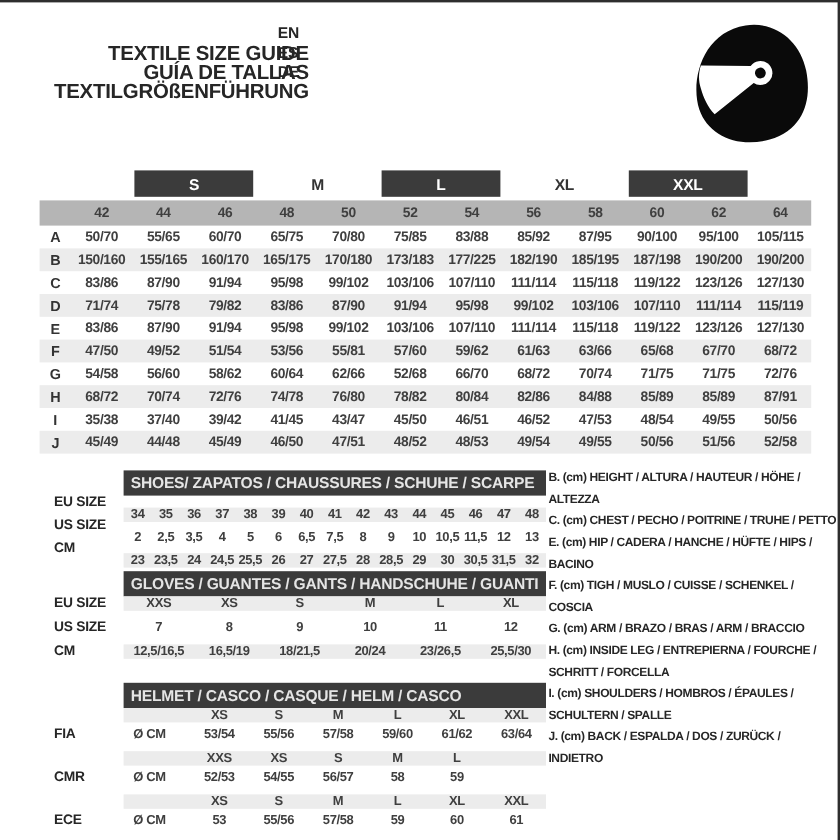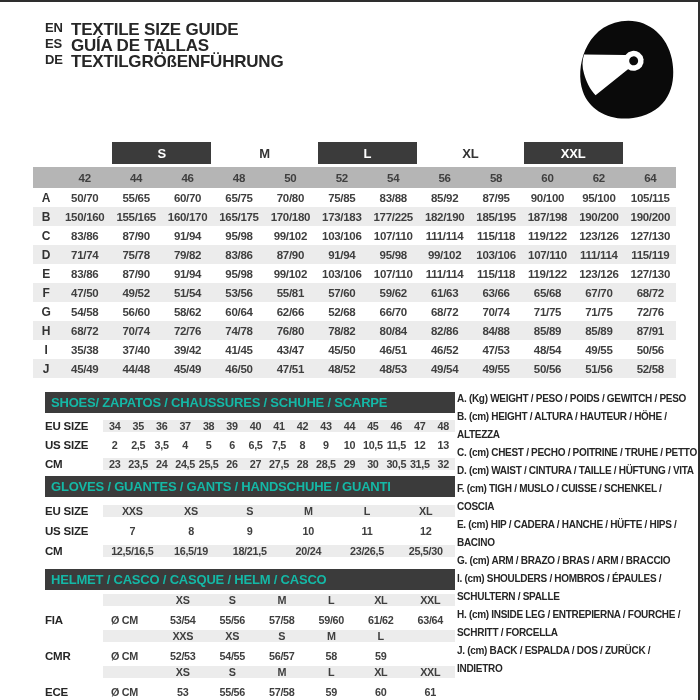--- a/index.html
+++ b/index.html
@@ -5,53 +5,53 @@
   html,body{margin:0;padding:0;background:#fff;}
   .page{
     position:relative;width:700px;height:700px;background:#ffffff;overflow:hidden;
     font-family:"Liberation Sans",sans-serif;font-weight:bold;color:#3f3f3f;
   }
   .top-border{position:absolute;left:0;top:0;width:700px;height:2px;background:#2e2e2e;}
   .right-border{position:absolute;right:0;top:0;width:2px;height:700px;background:#2e2e2e;}
 
   
   .lang-list{position:absolute;left:45px;top:20px;}
-  .lang-row{display:flex;height:16px;align-items:flex-start;}
+  .lang-row{display:flex;height:16px;align-items:flex-end;flex-direction:column;}
   .lang-code{width:26px;font-size:13px;color:#262626;letter-spacing:-0.2px;}
   .lang-label{font-size:17px;color:#262626;letter-spacing:-0.2px;white-space:nowrap;}
 
   .helmet-icon{position:absolute;left:572px;top:16px;}
 
   
   .main-table{position:absolute;left:33px;top:142px;width:643px;}
   .trow{display:grid;grid-template-columns:26px repeat(12,1fr);align-items:center;}
   .group-row{height:25px;align-items:flex-start;}
   .gcell{height:22px;display:flex;align-items:center;justify-content:center;
          font-size:13px;color:#333;letter-spacing:-0.2px;}
   .gcell.boxed{background:#3b3b3b;color:#ffffff;margin:0 2px;}
   .num-row{height:21px;background:#b5b5b5;}
   .vrow{height:19px;}
   .vrow.alt{background:#ececec;}
   .cell{text-align:center;font-size:11.5px;white-space:nowrap;color:#3f3f3f;letter-spacing:-0.3px;}
   .cell.lab{font-size:12px;color:#333;}
 
   
   .section{position:absolute;left:45px;width:410px;}
-  .sec-bar{height:21px;background:#3b3b3b;color:#14b8a6;font-size:13px;
+  .sec-bar{margin-left:58px;height:21px;background:#3b3b3b;color:#e5e5e5;font-size:13px;
            display:flex;align-items:center;padding-left:6px;letter-spacing:-0.2px;white-space:nowrap;}
-  .srow{display:flex;align-items:flex-end;height:19px;}
+  .srow{display:flex;align-items:flex-start;height:19px;}
   .srow.h20{height:20px;}
   .srow.h16{height:16px;}
   .slab{width:58px;font-size:11.5px;display:flex;align-items:center;color:#262626;
         letter-spacing:-0.2px;white-space:nowrap;}
   .svals{flex:1;display:grid;align-items:center;}
   .svals.alt{background:#ececec;}
   .scell{text-align:center;font-size:10.8px;white-space:nowrap;color:#3f3f3f;letter-spacing:-0.3px;}
   .scell.unit{text-align:left;padding-left:8px;}
-  .g15{grid-template-columns:repeat(15,1fr);}
+  .g15{grid-template-columns:repeat(15,1fr);margin-top:10px;}
   .g6{grid-template-columns:repeat(6,1fr);}
   .g7{grid-template-columns:55px repeat(6,1fr);}
 
   
   .legend{position:absolute;left:457px;top:390px;width:240px;}
   .legend-item{font-size:10px;line-height:18px;color:#262626;letter-spacing:-0.3px;}
 </style>
 </head>
 <body>
 
@@ -431,24 +431,22 @@
           <div class="scell">55/56</div>
           <div class="scell">57/58</div>
           <div class="scell">59</div>
           <div class="scell">60</div>
           <div class="scell">61</div>
         </div>
       </div>
     </div>
 
   <div class="legend" id="legend">
-      <div class="legend-item">A. (Kg) WEIGHT / PESO / POIDS / GEWITCH / PESO</div>
       <div class="legend-item">B. (cm) HEIGHT / ALTURA / HAUTEUR / HÖHE / ALTEZZA</div>
       <div class="legend-item">C. (cm) CHEST / PECHO / POITRINE / TRUHE / PETTO</div>
-      <div class="legend-item">D. (cm) WAIST / CINTURA / TAILLE / HÜFTUNG / VITA</div>
+      <div class="legend-item">E. (cm) HIP / CADERA / HANCHE / HÜFTE / HIPS / BACINO</div>
       <div class="legend-item">F. (cm) TIGH / MUSLO / CUISSE / SCHENKEL / COSCIA</div>
-      <div class="legend-item">E. (cm) HIP / CADERA / HANCHE / HÜFTE / HIPS / BACINO</div>
       <div class="legend-item">G. (cm) ARM / BRAZO / BRAS / ARM / BRACCIO</div>
+      <div class="legend-item">H. (cm) INSIDE LEG / ENTREPIERNA / FOURCHE / SCHRITT / FORCELLA</div>
       <div class="legend-item">I. (cm) SHOULDERS / HOMBROS / ÉPAULES / SCHULTERN / SPALLE</div>
-      <div class="legend-item">H. (cm) INSIDE LEG / ENTREPIERNA / FOURCHE / SCHRITT / FORCELLA</div>
       <div class="legend-item">J. (cm) BACK / ESPALDA / DOS / ZURÜCK / INDIETRO</div>
     </div>
 </div>
 
 </body></html>

